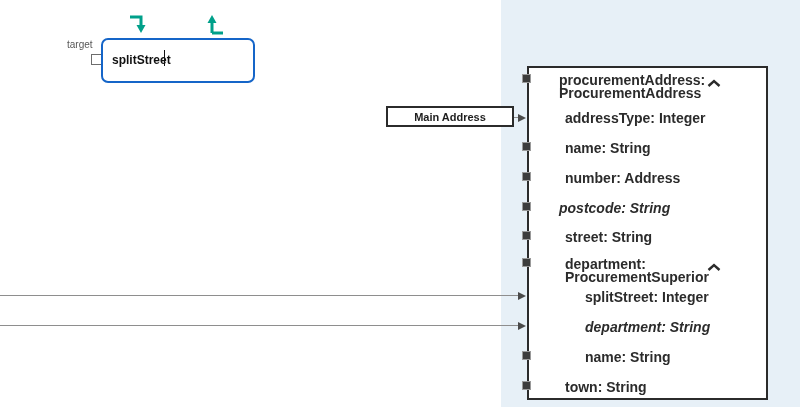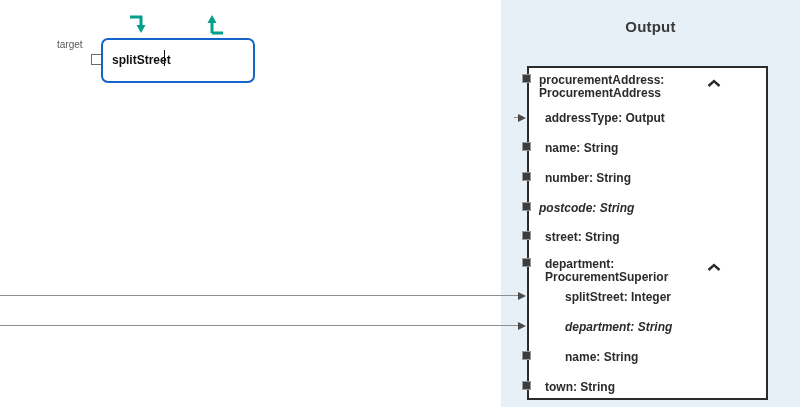--- a/index.html
+++ b/index.html
@@ -45,25 +45,26 @@
     left: 527px;
     top: 66px;
     width: 241px;
     height: 334px;
     box-sizing: border-box;
     border: 2px solid #2b2b2b;
     background: #ffffff;
   }
   .row-label {
     position: absolute;
-    font-size: 12px;
+    font-size: 14px;
     font-weight: bold;
     color: #2b2b2b;
     line-height: 13px;
     white-space: pre-line;
+    margin-left: 20px;
   }
   .chevron {
     position: absolute;
     width: 14px;
     height: 10px;
   }
 
   
   .port {
     position: absolute;
@@ -131,21 +132,21 @@
   .caret {
     position: absolute;
     left: 164px;
     top: 50px;
     width: 1px;
     height: 16px;
     background: #111111;
   }
   .target-label {
     position: absolute;
-    left: 57px;
+    left: 67px;
     top: 39px;
     font-size: 10px;
     color: #575757;
   }
   .target-port {
     position: absolute;
     left: 91px;
     top: 54px;
     width: 11px;
     height: 11px;
@@ -160,42 +161,44 @@
     width: 22px;
     height: 22px;
   }
 </style>
 </head>
 <body>
 
 <div id="canvas">
 
   <div class="output-panel"></div>
-  <div class="output-title">Output</div>
 
   <div id="connections">
       <div class="conn-line" style="left: 514px; top: 117px; width: 7px;"></div>
       <div class="conn-head" style="left: 518px; top: 114px;"></div>
       <div class="conn-line" style="left: 0px; top: 295px; width: 521px;"></div>
       <div class="conn-head" style="left: 518px; top: 292px;"></div>
       <div class="conn-line" style="left: 0px; top: 325px; width: 521px;"></div>
       <div class="conn-head" style="left: 518px; top: 322px;"></div>
     </div>
 
+  <div class="addr-box">
+    <span>Main Address</span>
+  </div>
 
   <div class="output-box">
     <div id="rows">
         <div class="row-label" style="left: 10px; top: 6px;">procurementAddress:
 ProcurementAddress</div>
         <svg class="chevron" viewBox="0 0 14 10" style="left: 178px; top: 11px;">
           <path d="M1.5 7 L7 2 L12.5 7" fill="none" stroke="#2b2b2b" stroke-width="2.4"></path>
         </svg>
-        <div class="row-label" style="left: 16px; top: 44px;">addressType: Output</div>
+        <div class="row-label" style="left: 16px; top: 44px;">addressType: Integer</div>
         <div class="row-label" style="left: 16px; top: 74px;">name: String</div>
-        <div class="row-label" style="left: 16px; top: 104px;">number: String</div>
+        <div class="row-label" style="left: 16px; top: 104px;">number: Address</div>
         <div class="row-label" style="left: 10px; top: 134px; font-style: italic;">postcode: String</div>
         <div class="row-label" style="left: 16px; top: 163px;">street: String</div>
         <div class="row-label" style="left: 16px; top: 190px;">department:
 ProcurementSuperior</div>
         <svg class="chevron" viewBox="0 0 14 10" style="left: 178px; top: 195px;">
           <path d="M1.5 7 L7 2 L12.5 7" fill="none" stroke="#2b2b2b" stroke-width="2.4"></path>
         </svg>
         <div class="row-label" style="left: 36px; top: 223px;">splitStreet: Integer</div>
         <div class="row-label" style="left: 36px; top: 253px; font-style: italic;">department: String</div>
         <div class="row-label" style="left: 36px; top: 283px;">name: String</div>

